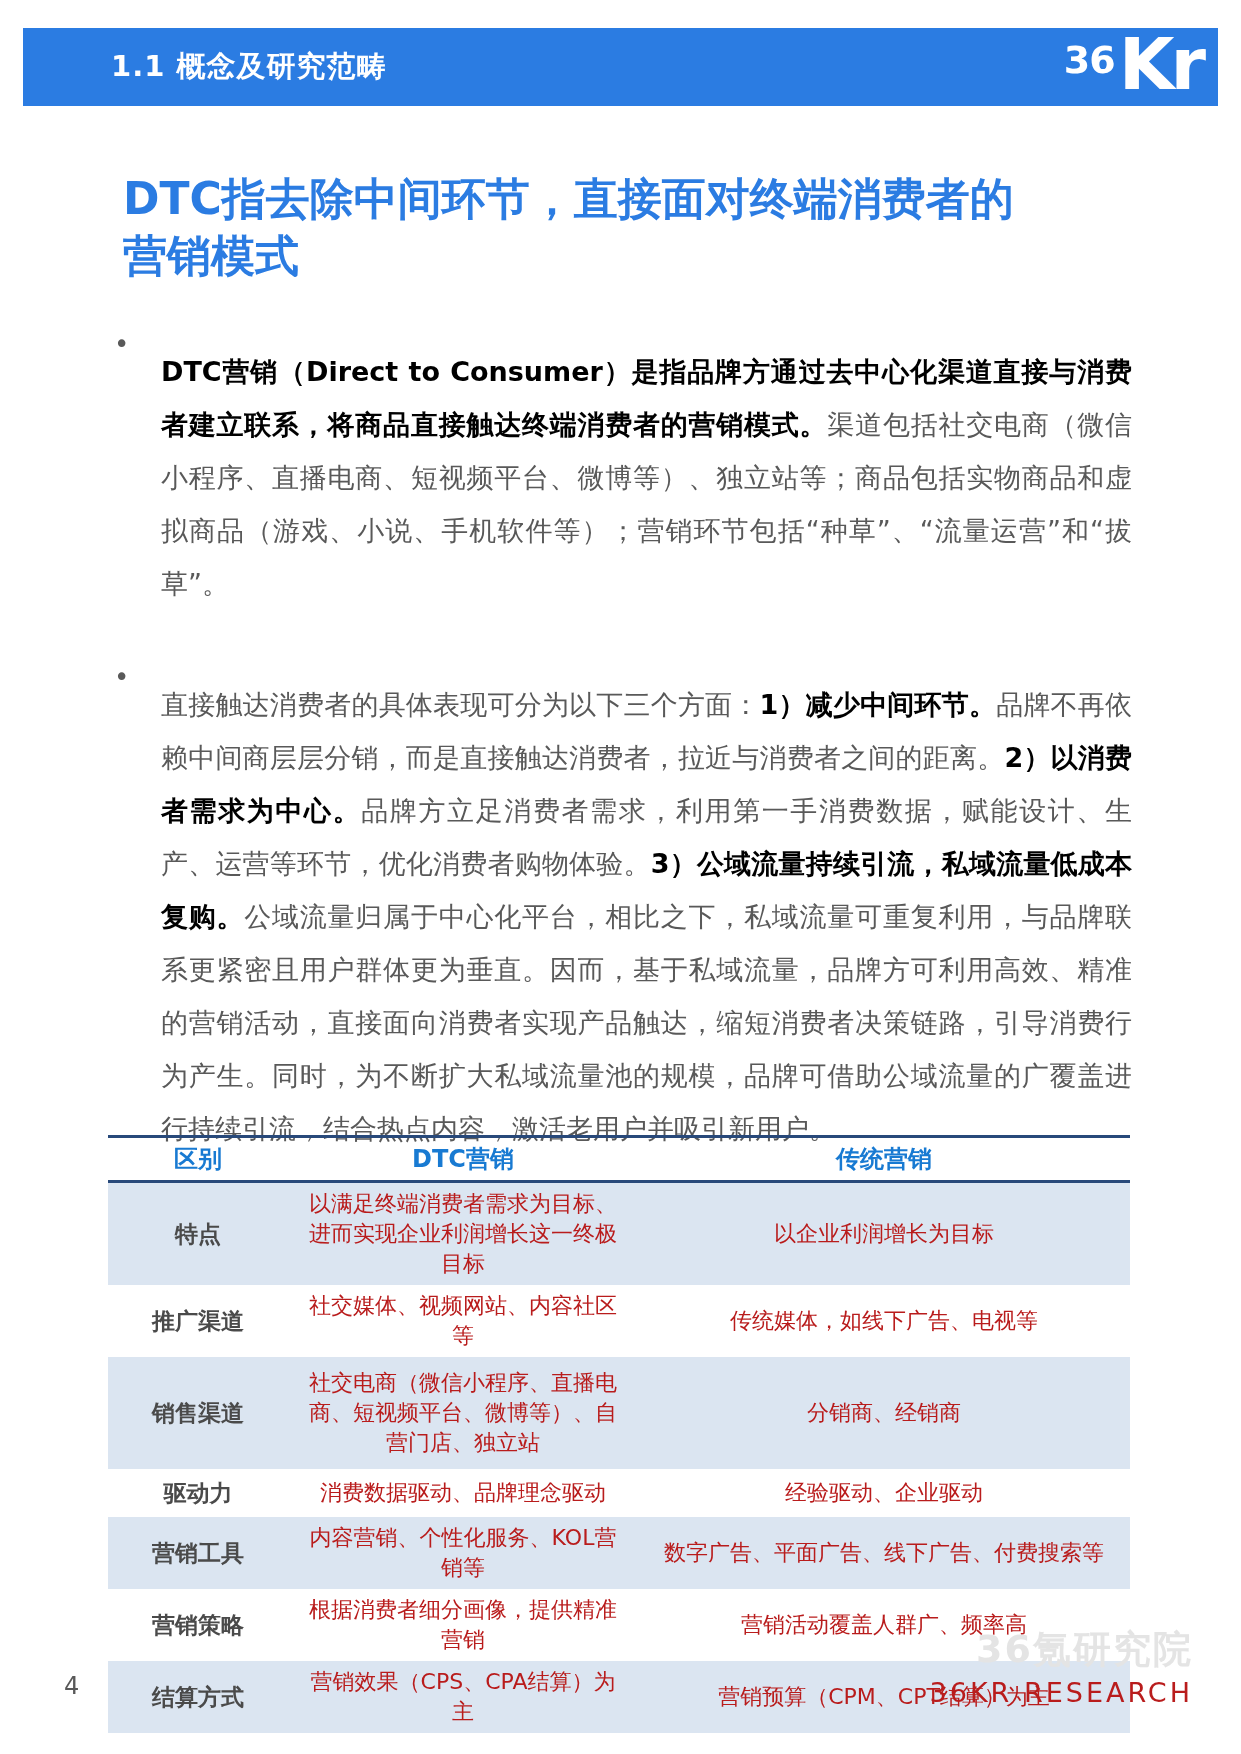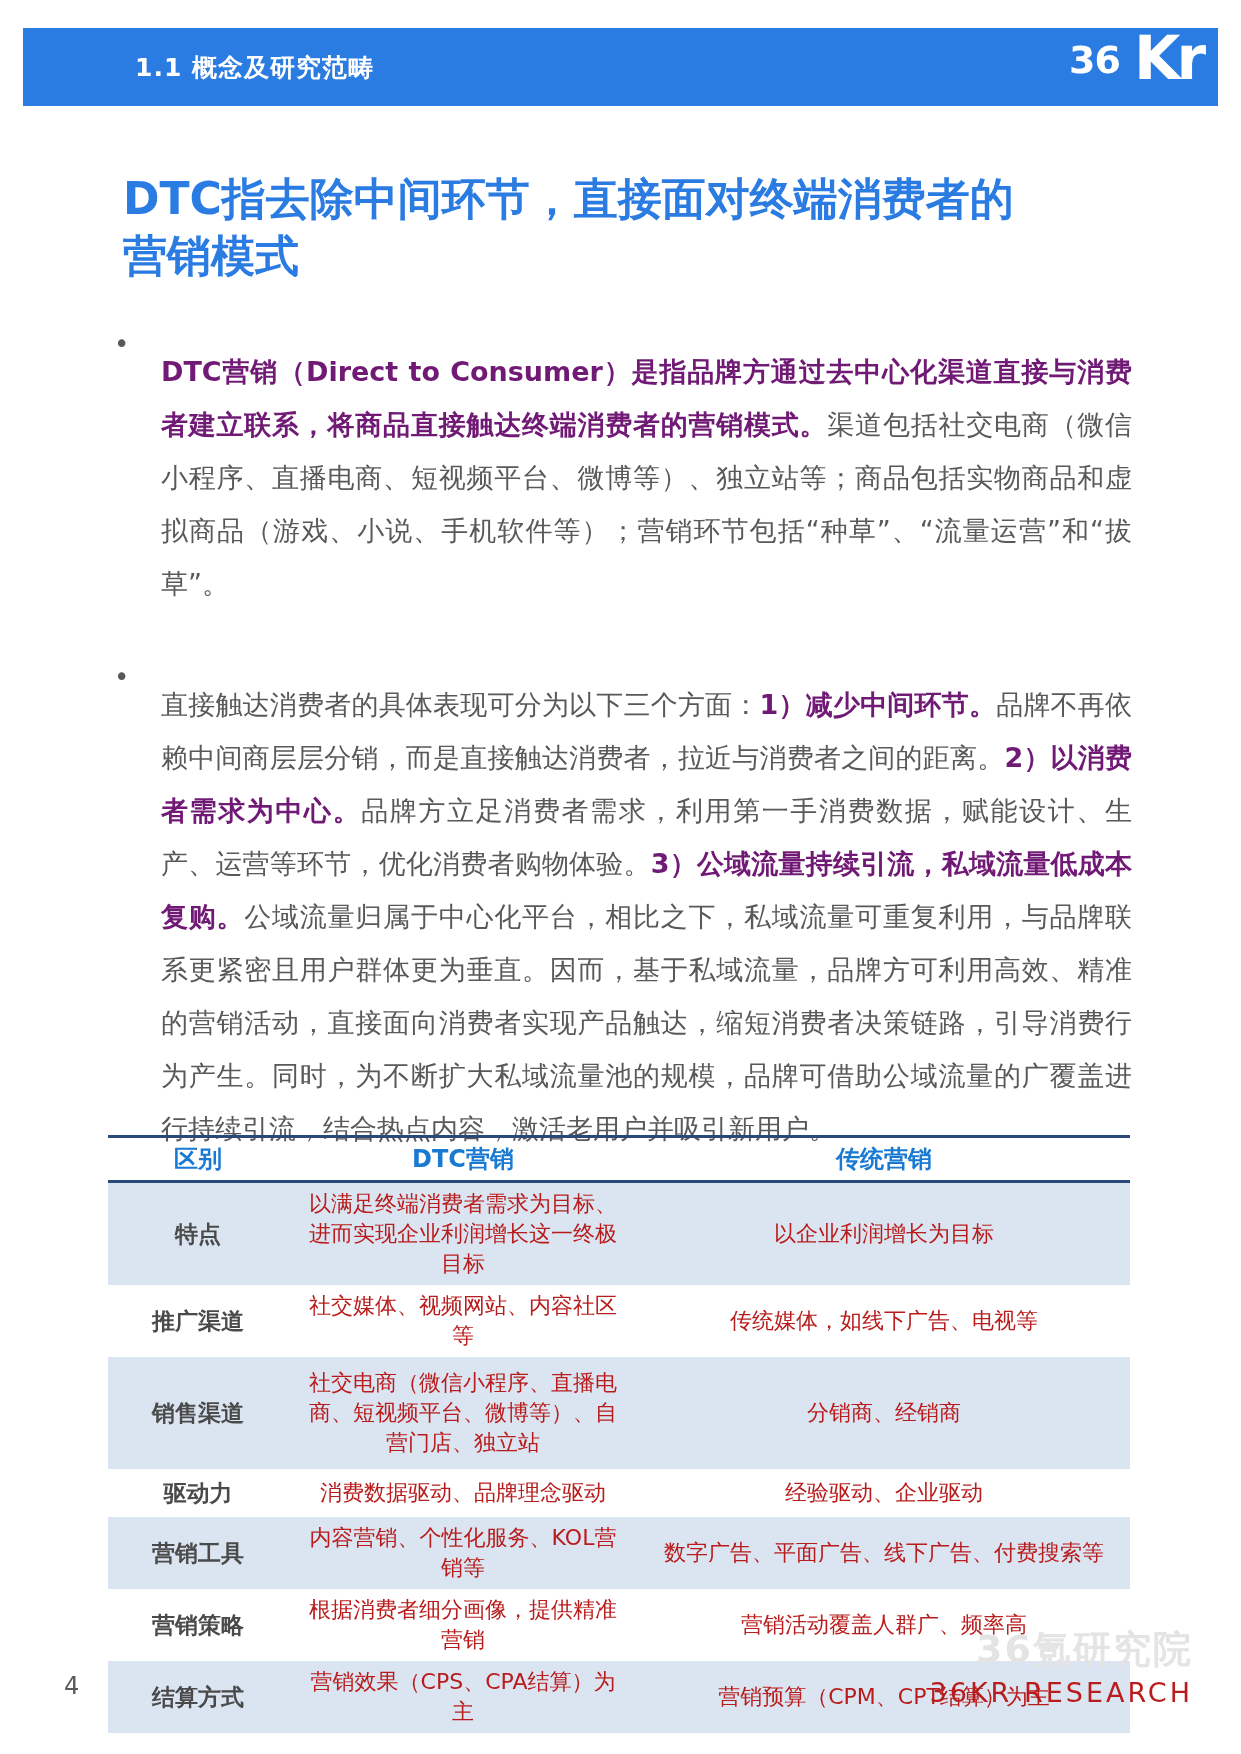--- a/index.html
+++ b/index.html
@@ -2,36 +2,36 @@
 <html><head>
 <meta charset="utf-8">
 <style>
   html,body{margin:0;padding:0;background:#ffffff;}
   .page{position:relative;width:1241px;height:1754px;background:#ffffff;overflow:hidden;
         font-family:"DejaVu Sans","Liberation Sans",sans-serif;}
 
   
   .topbar{position:absolute;left:23px;top:28px;width:1195px;height:78px;background:#2b7ce2;
           display:flex;align-items:center;}
-  .topbar .section{color:#ffffff;font-size:25px;font-weight:bold;margin-left:112px;letter-spacing:1px;}
+  .topbar .section{color:#ffffff;font-size:29px;font-weight:bold;margin-left:88px;letter-spacing:1px;}
   .logo{position:absolute;right:16px;top:2px;display:flex;align-items:flex-start;color:#ffffff;}
   .logo .n36{font-size:38px;font-weight:800;margin-top:8px;letter-spacing:-1px;}
-  .logo .kr{font-size:60px;font-weight:800;line-height:0.95;margin-left:14px;letter-spacing:-4px;}
+  .logo .kr{font-size:72px;font-weight:800;line-height:0.95;margin-left:4px;letter-spacing:-4px;}
 
   
   .title{position:absolute;left:123px;top:170px;width:980px;color:#2b7ce2;
          font-size:44px;font-weight:bold;line-height:1.3;}
 
   
   .bullets{position:absolute;left:108px;top:318px;width:1024px;}
   .bullet{display:flex;}
   .bullet + .bullet{margin-top:14px;}
   .bullet .marker{flex:none;width:47px;padding-left:6px;color:#595959;font-size:26px;line-height:53px;}
   .bullet .text{flex:1;font-size:27px;color:#595959;line-height:53px;text-align:justify;}
-  .bullet .text .b{font-weight:bold;color:#701a75;}
+  .bullet .text .b{font-weight:bold;color:#000000;}
 
   
   .table-wrap{position:absolute;left:108px;top:1135px;width:1022px;}
   table{width:100%;border-collapse:collapse;table-layout:fixed;}
   thead tr{border-top:3px solid #28497a;border-bottom:3px solid #28497a;}
   th{color:#187ad2;font-size:24px;font-weight:bold;height:40px;vertical-align:middle;text-align:center;}
   td{font-size:22px;color:#b91c1c;text-align:center;vertical-align:middle;padding:6px 14px;line-height:30px;}
   td.label{font-weight:bold;color:#4a4a4a;font-size:23px;}
   tr.alt{background:#dbe5f1;}
   tbody tr:nth-child(1){height:76px;}

